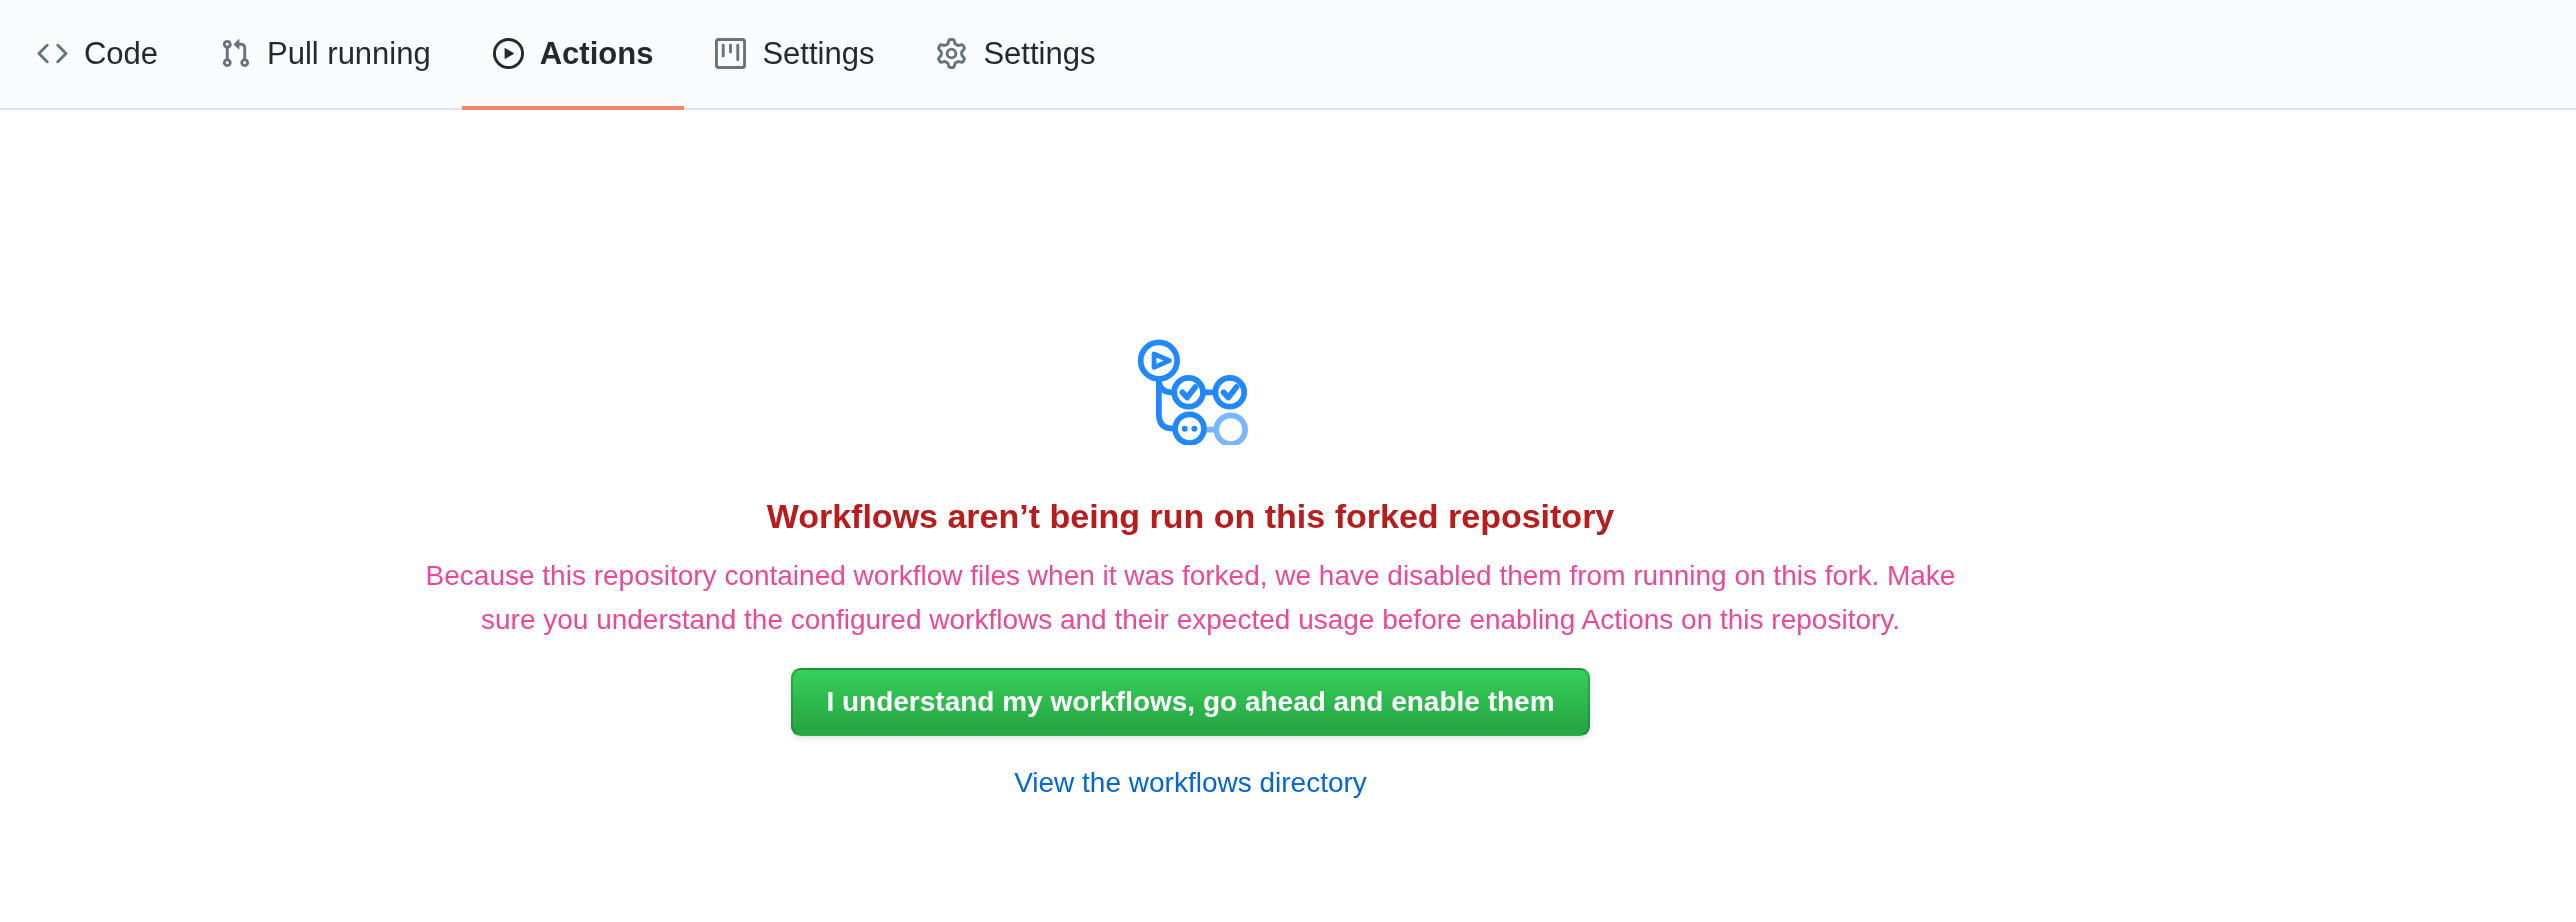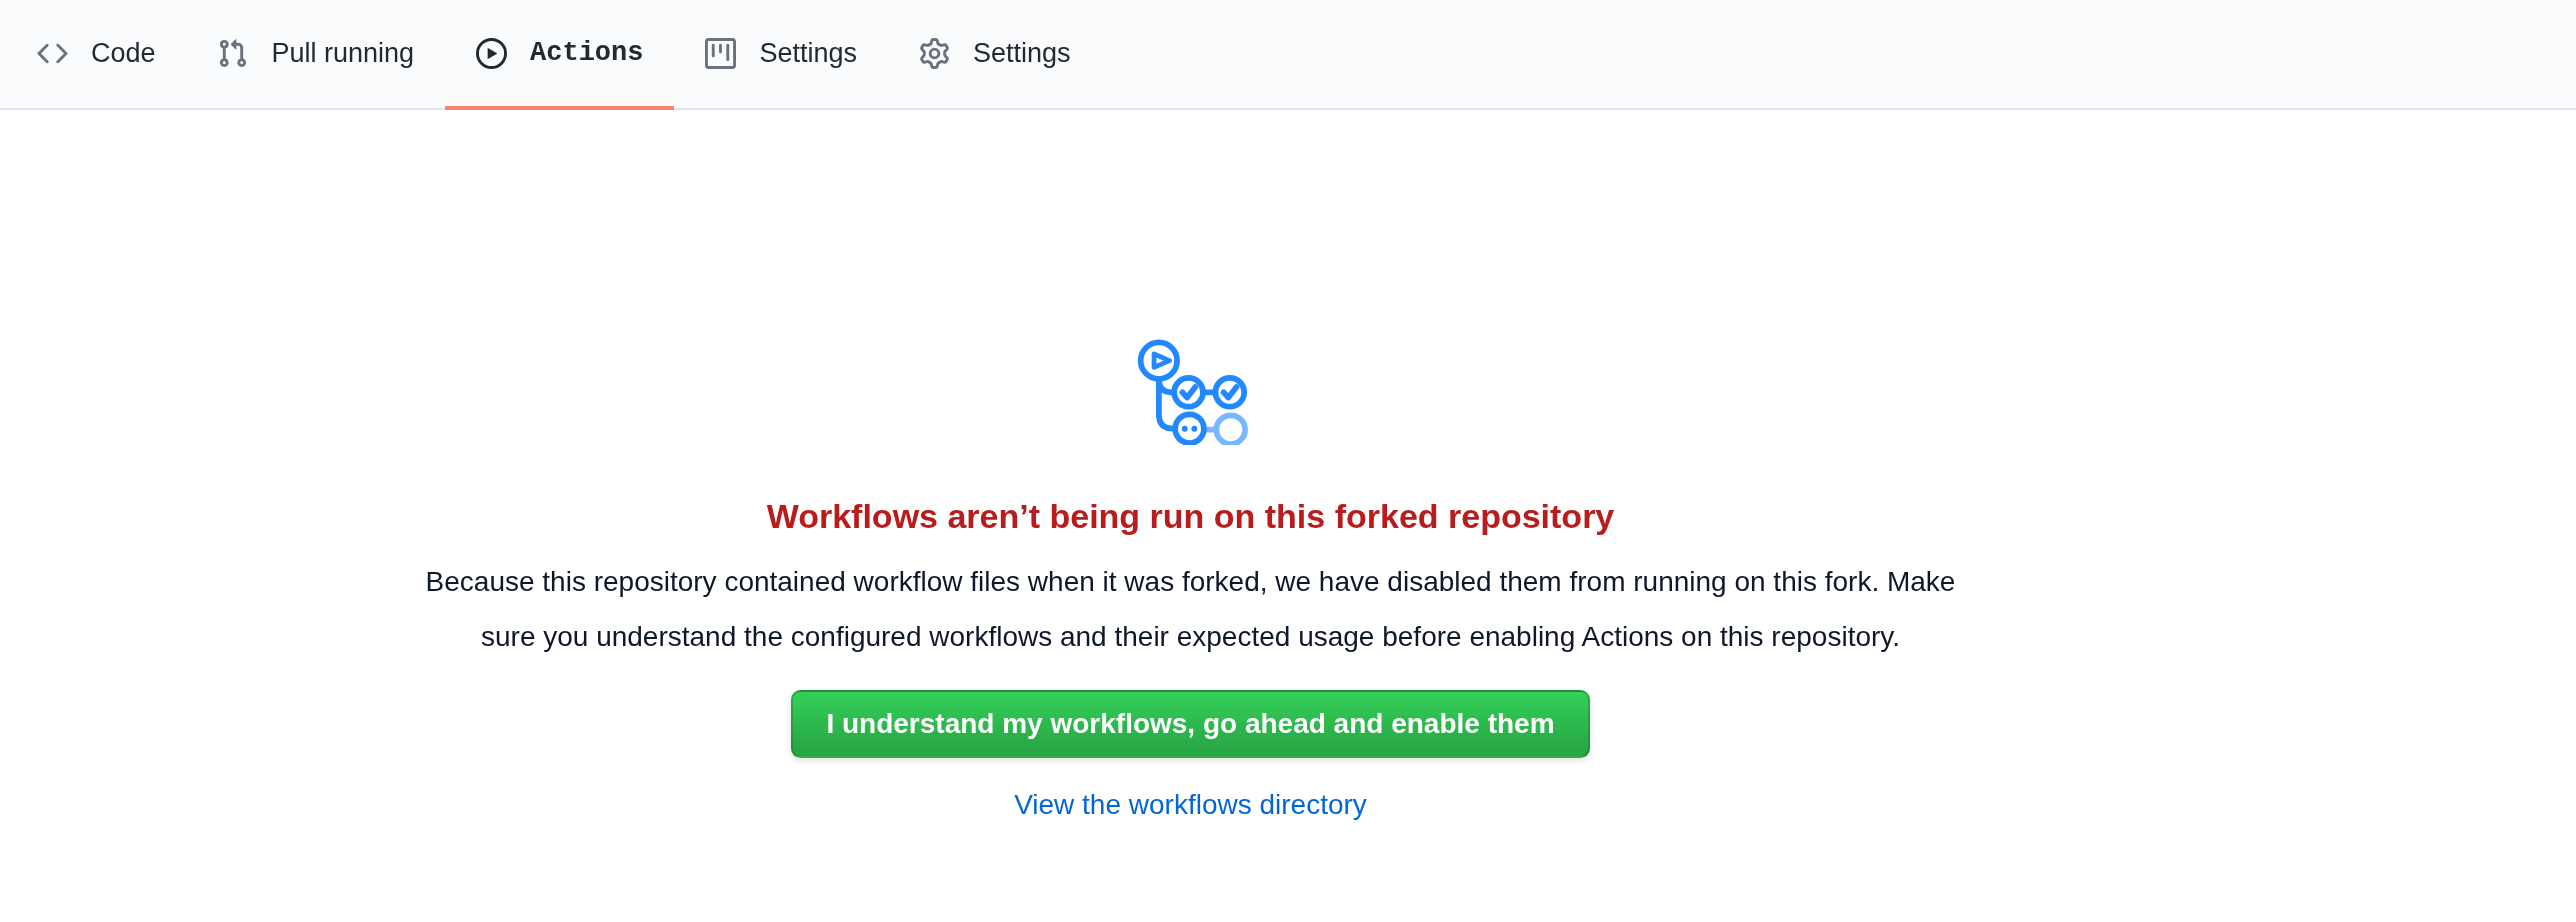--- a/index.html
+++ b/index.html
@@ -16,32 +16,32 @@
     display: flex;
     align-items: stretch;
     height: 110px;
     background: #fafbfc;
     box-shadow: inset 0 -2px 0 #e1e4e8;
     padding-left: 5.9px;
   }
   .repo-tab {
     display: flex;
     align-items: center;
-    gap: 23px;
+    gap: 16px;
     padding: 0 31px;
-    font-size: 27px;
+    font-size: 31px;
     line-height: 1;
     color: #24292e;
     cursor: pointer;
     border-bottom: 4.9px solid transparent;
     white-space: nowrap;
   }
   .repo-tab .tab-icon { width: 31px; height: 31px; display: block; }
   .repo-tab .tab-icon svg { width: 31px; height: 31px; display: block; fill: #6a737d; }
-  .repo-tab.active { font-weight: 700; border-bottom-color: #f9826c; font-family: Liberation Mono, monospace; }
+  .repo-tab.active { font-weight: 700; border-bottom-color: #f9826c; }
   .repo-tab.active .tab-icon svg { fill: #24292e; }
 
   
   .content {
     width: 1603px;
     margin-left: 389px; 
     text-align: center;
   }
   .workflow-art {
     margin-top: 220px;
@@ -52,22 +52,22 @@
     margin-top: 45px;
     font-size: 34px;
     line-height: 44px;
     font-weight: 700;
     color: #b91c1c;
   }
   .blankslate-desc {
     margin: 15.6px auto 0;
     max-width: 1583px;
     font-size: 28px;
-    line-height: 55px;
-    color: #0f172a;
+    line-height: 44px;
+    color: #ec4899;
   }
   .enable-btn {
     margin-top: 26px;
     height: 68px;
     padding: 0 33px;
     font-family: inherit;
     font-size: 28px;
     font-weight: 700;
     color: #ffffff;
     background-image: linear-gradient(-180deg, #34d058 0%, #28a745 90%);

